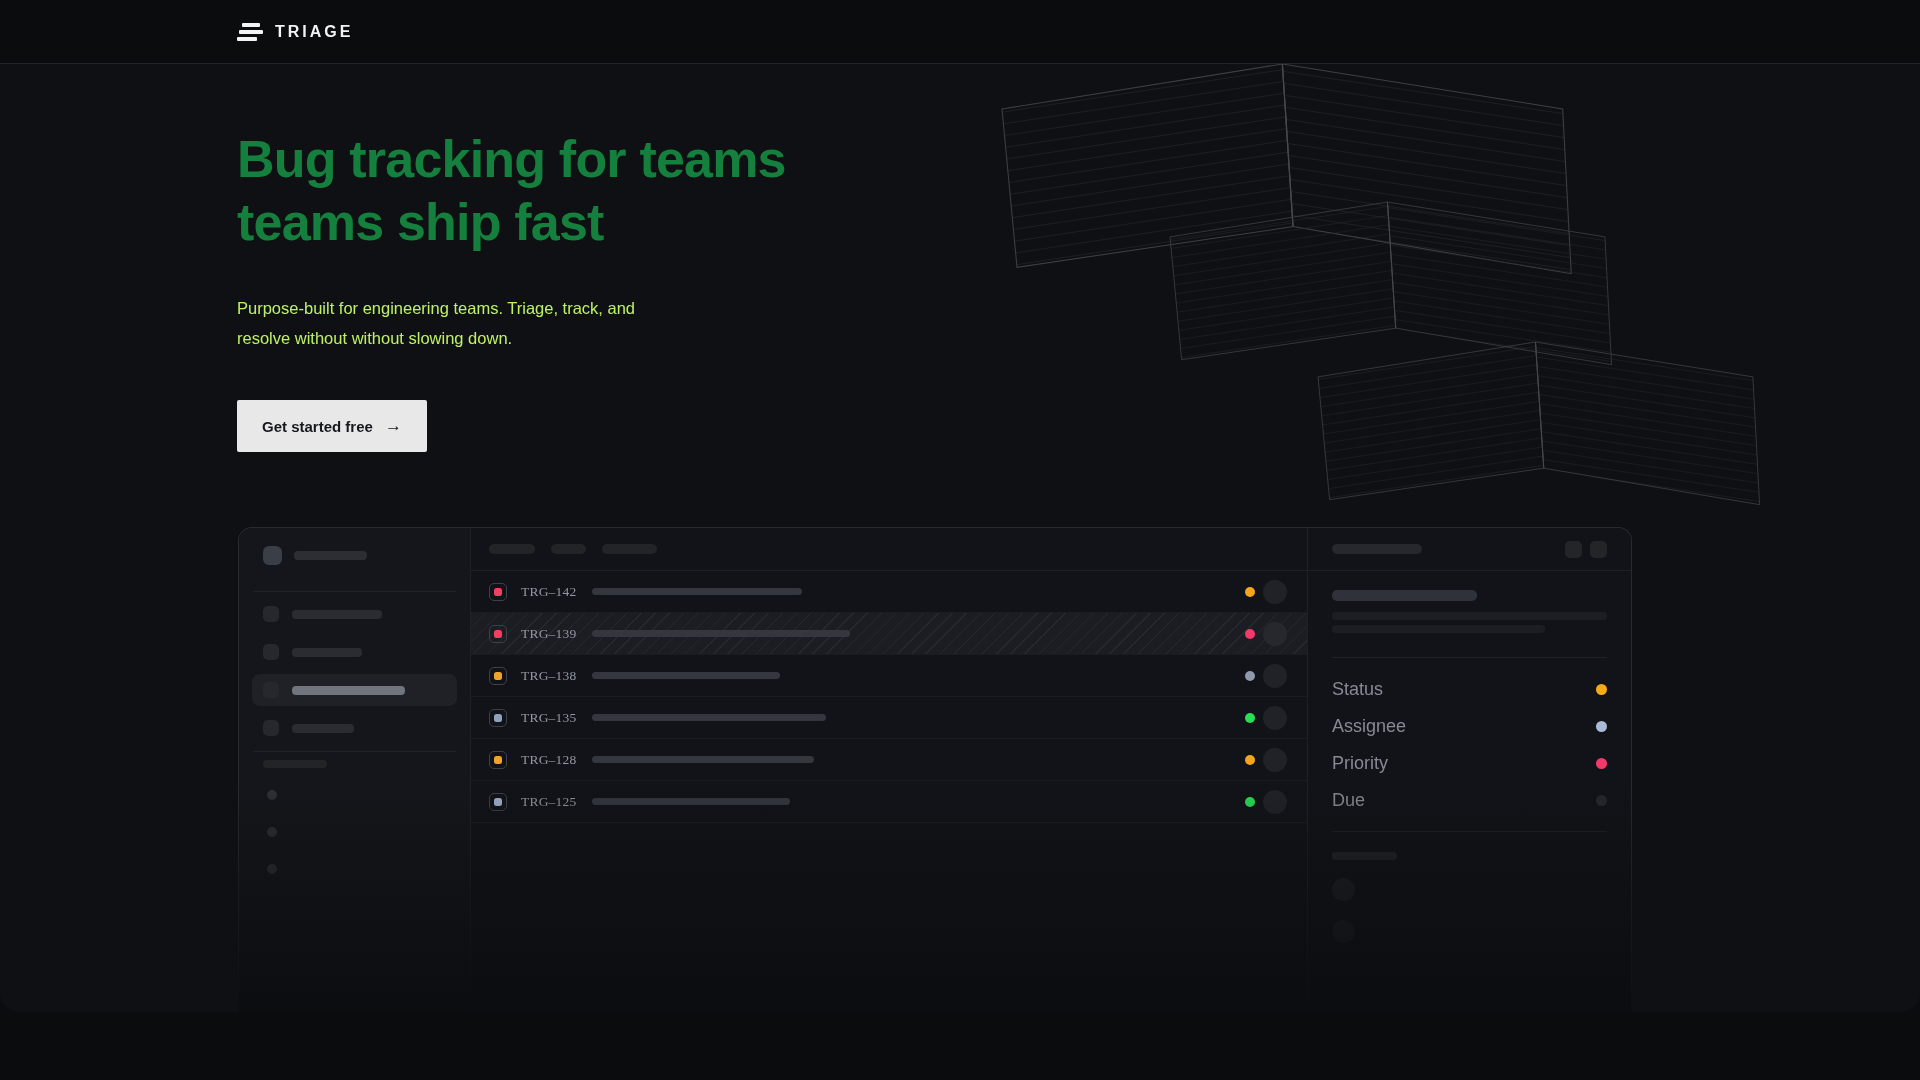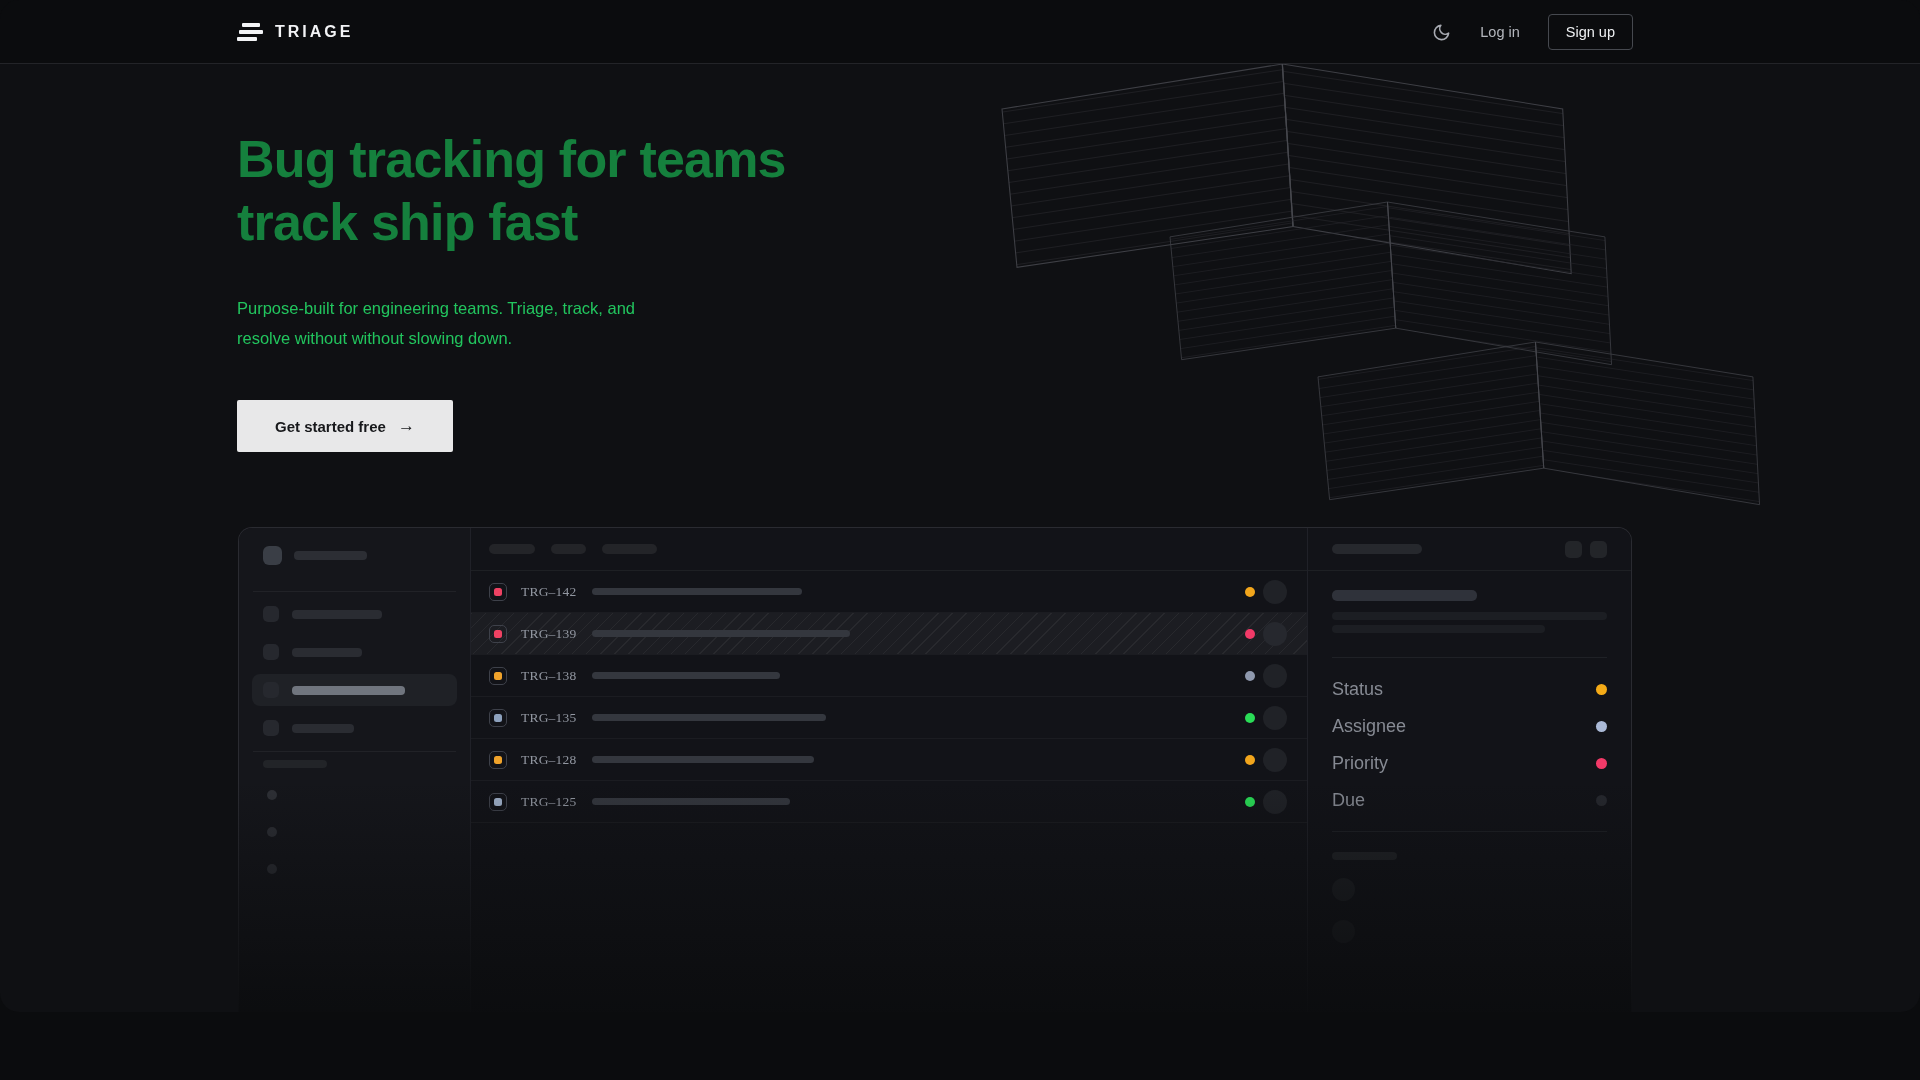--- a/index.html
+++ b/index.html
@@ -22,22 +22,22 @@
   .login-link { color:#b4b7bd; font-size:14.5px; cursor:pointer; }
   .signup-btn { border:1px solid #46494f; border-radius:4px; padding:9px 17px; color:#eef0f2;
                 font-size:14.5px; background:transparent; cursor:pointer; font-family:inherit; }
 
   
   .deco { position:absolute; top:40px; left:980px; z-index:1; pointer-events:none; }
 
   
   .hero-title { position:absolute; left:237px; top:128px; z-index:5; color:#15803d; font-size:52px;
                 font-weight:600; line-height:63px; letter-spacing:-0.8px; }
-  .hero-sub { position:absolute; left:237px; top:293px; z-index:5; color:#22c55e; font-size:16.5px; line-height:30px; }
-  .cta { position:absolute; left:237px; top:400px; z-index:5; height:52px; padding:0 38px; background:#e8e8e9;
+  .hero-sub { position:absolute; left:237px; top:293px; z-index:5; color:#bef264; font-size:16.5px; line-height:30px; }
+  .cta { position:absolute; left:237px; top:400px; z-index:5; height:52px; padding:0 25px; background:#e8e8e9;
          border:none; border-radius:2px; display:flex; align-items:center; gap:12px; cursor:pointer;
          color:#17181b; font-size:15px; font-weight:700; font-family:inherit; }
   .cta .arrow { font-size:17px; font-weight:400; }
 
   
   .mockup { position:absolute; left:238px; top:527px; width:1394px; height:486px; z-index:5;
             background:#121318; border:1px solid #2a2b31; border-bottom:none; border-radius:14px 14px 0 0;
             overflow:hidden; display:flex; }
   .m-sidebar { width:232px; height:100%; background:#15161b; border-right:1px solid #202128;
                padding:18px 13px 0 13px; flex:none; }
@@ -131,34 +131,25 @@
 
   <div class="nav">
     <div class="brand">
       <div class="logo-mark">
         <span class="b1"></span>
           <span class="b2"></span>
           <span class="b3"></span>
       </div>
       <div class="brand-name">TRIAGE</div>
     </div>
-    <div class="nav-right">
-      <div class="theme-btn">
-        <svg width="19" height="19" viewBox="0 0 24 24" fill="none" stroke="#a8abb2" stroke-width="2" stroke-linejoin="round">
-          <path d="M21 12.8A9 9 0 1 1 11.2 3a7 7 0 0 0 9.8 9.8z"></path>
-        </svg>
-      </div>
-      <div class="login-link">Log in</div>
-      <button class="signup-btn">Sign up</button>
-    </div>
   </div>
 
   <h1 class="hero-title">
     <span>Bug tracking for teams</span><br>
-    <span>track ship fast</span>
+    <span>teams ship fast</span>
   </h1>
   <p class="hero-sub">
     <span>Purpose-built for engineering teams. Triage, track, and</span><br>
     <span>resolve without without slowing down.</span>
   </p>
   <button class="cta">
     <span>Get started free</span>
     <span class="arrow">→</span>
   </button>
 

